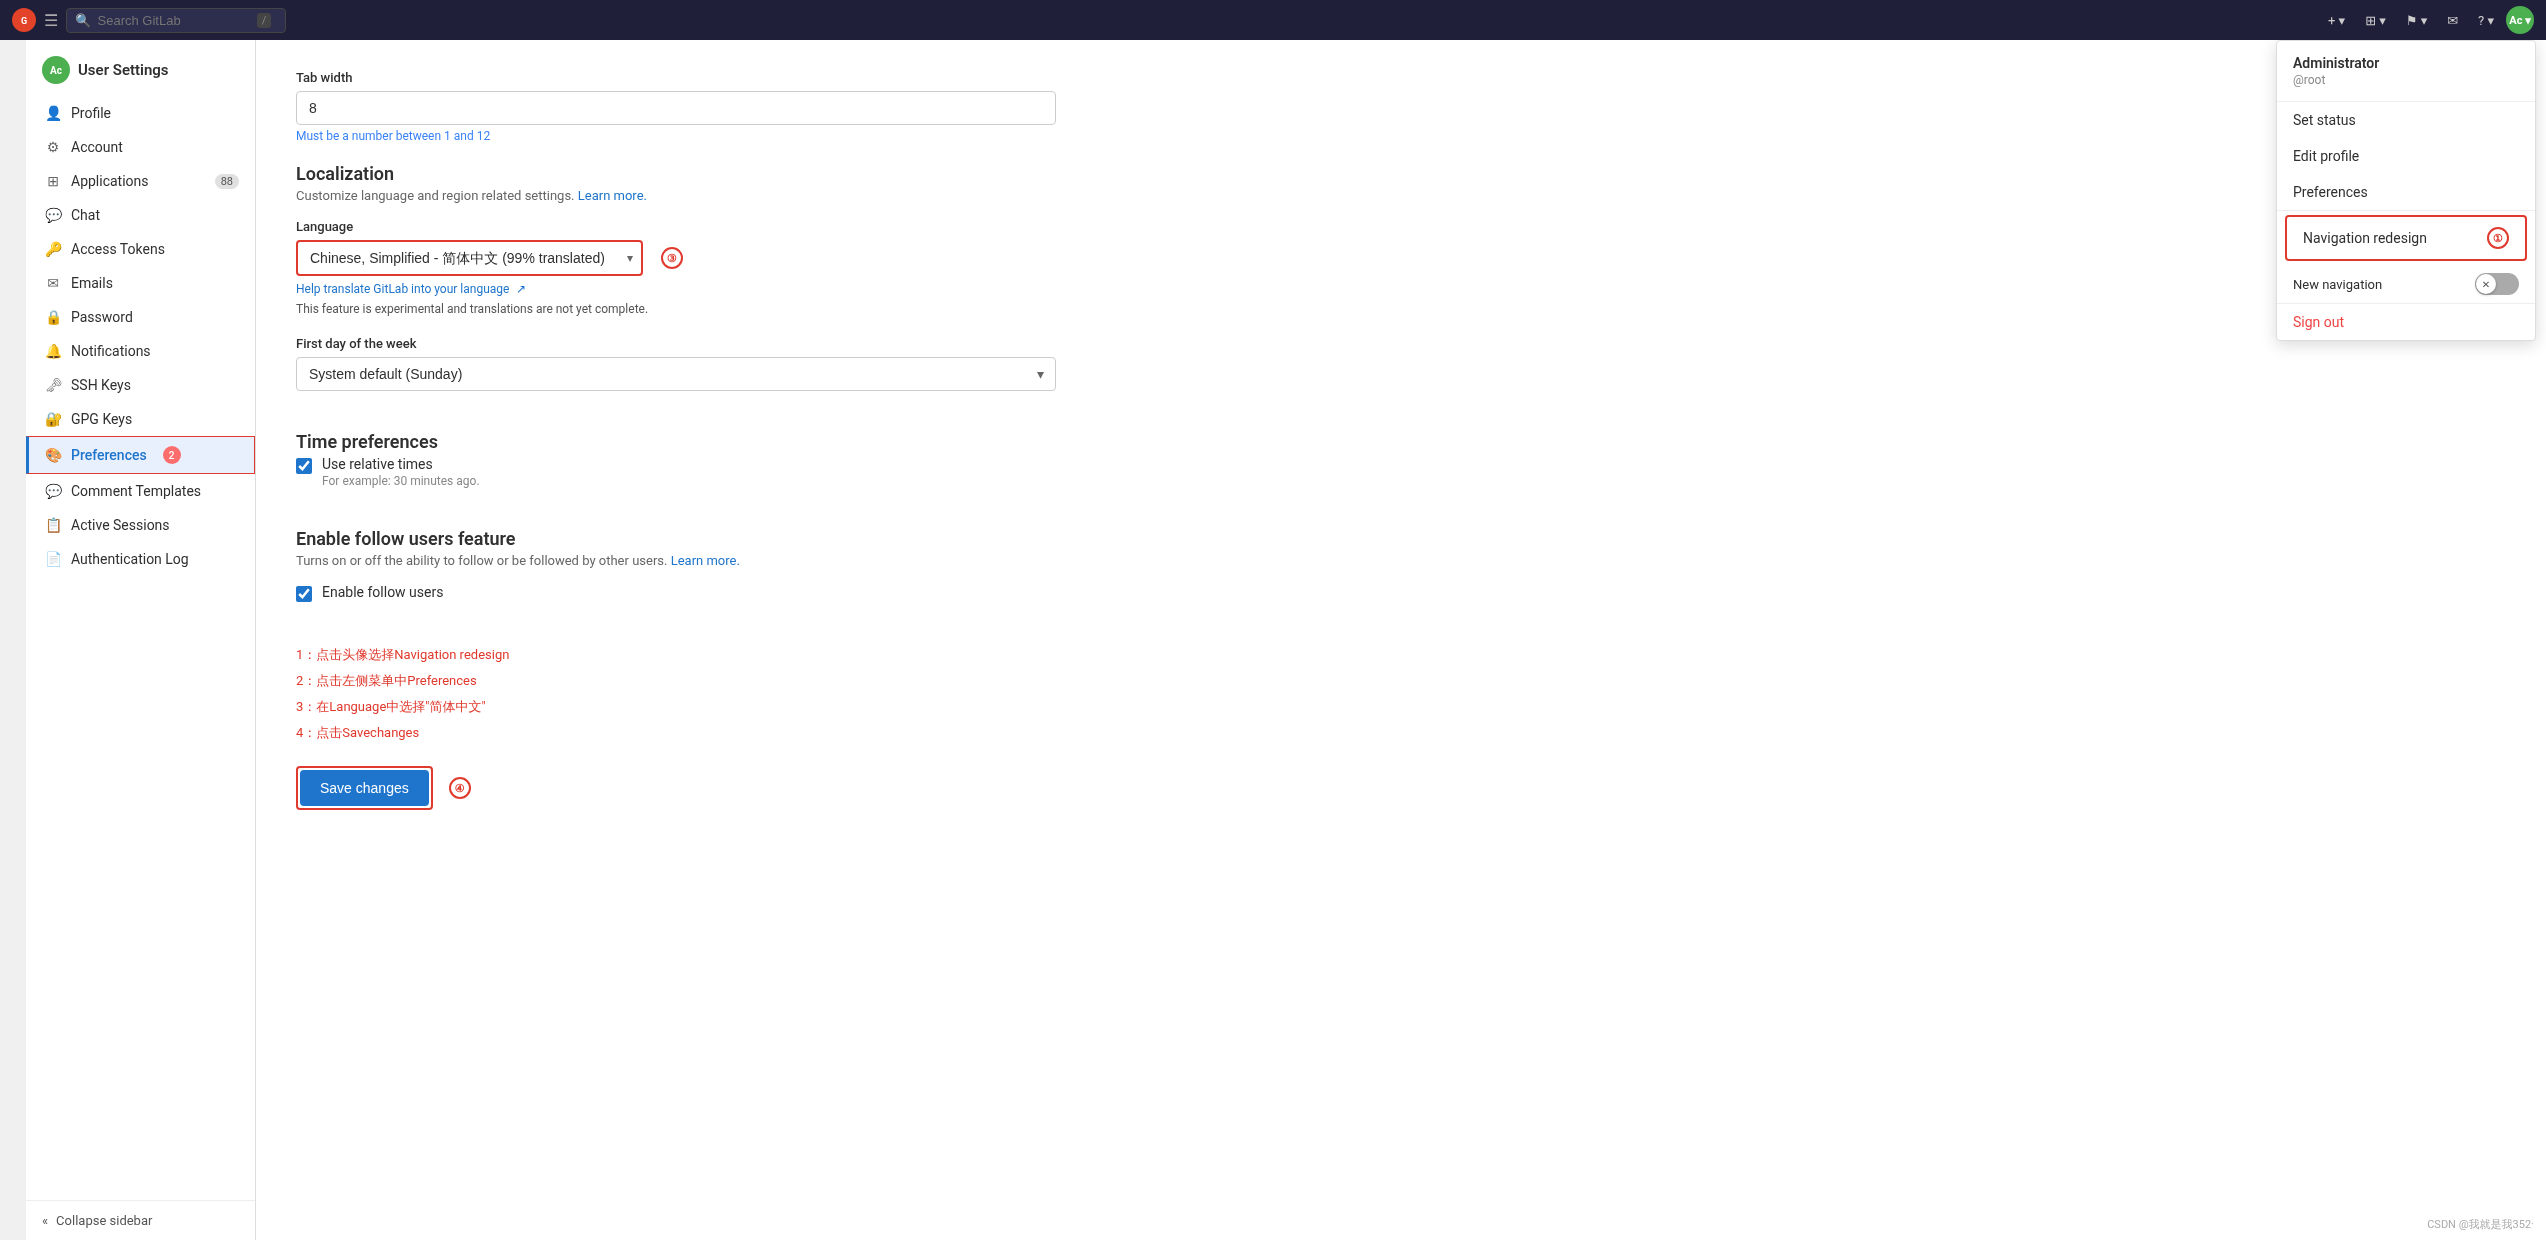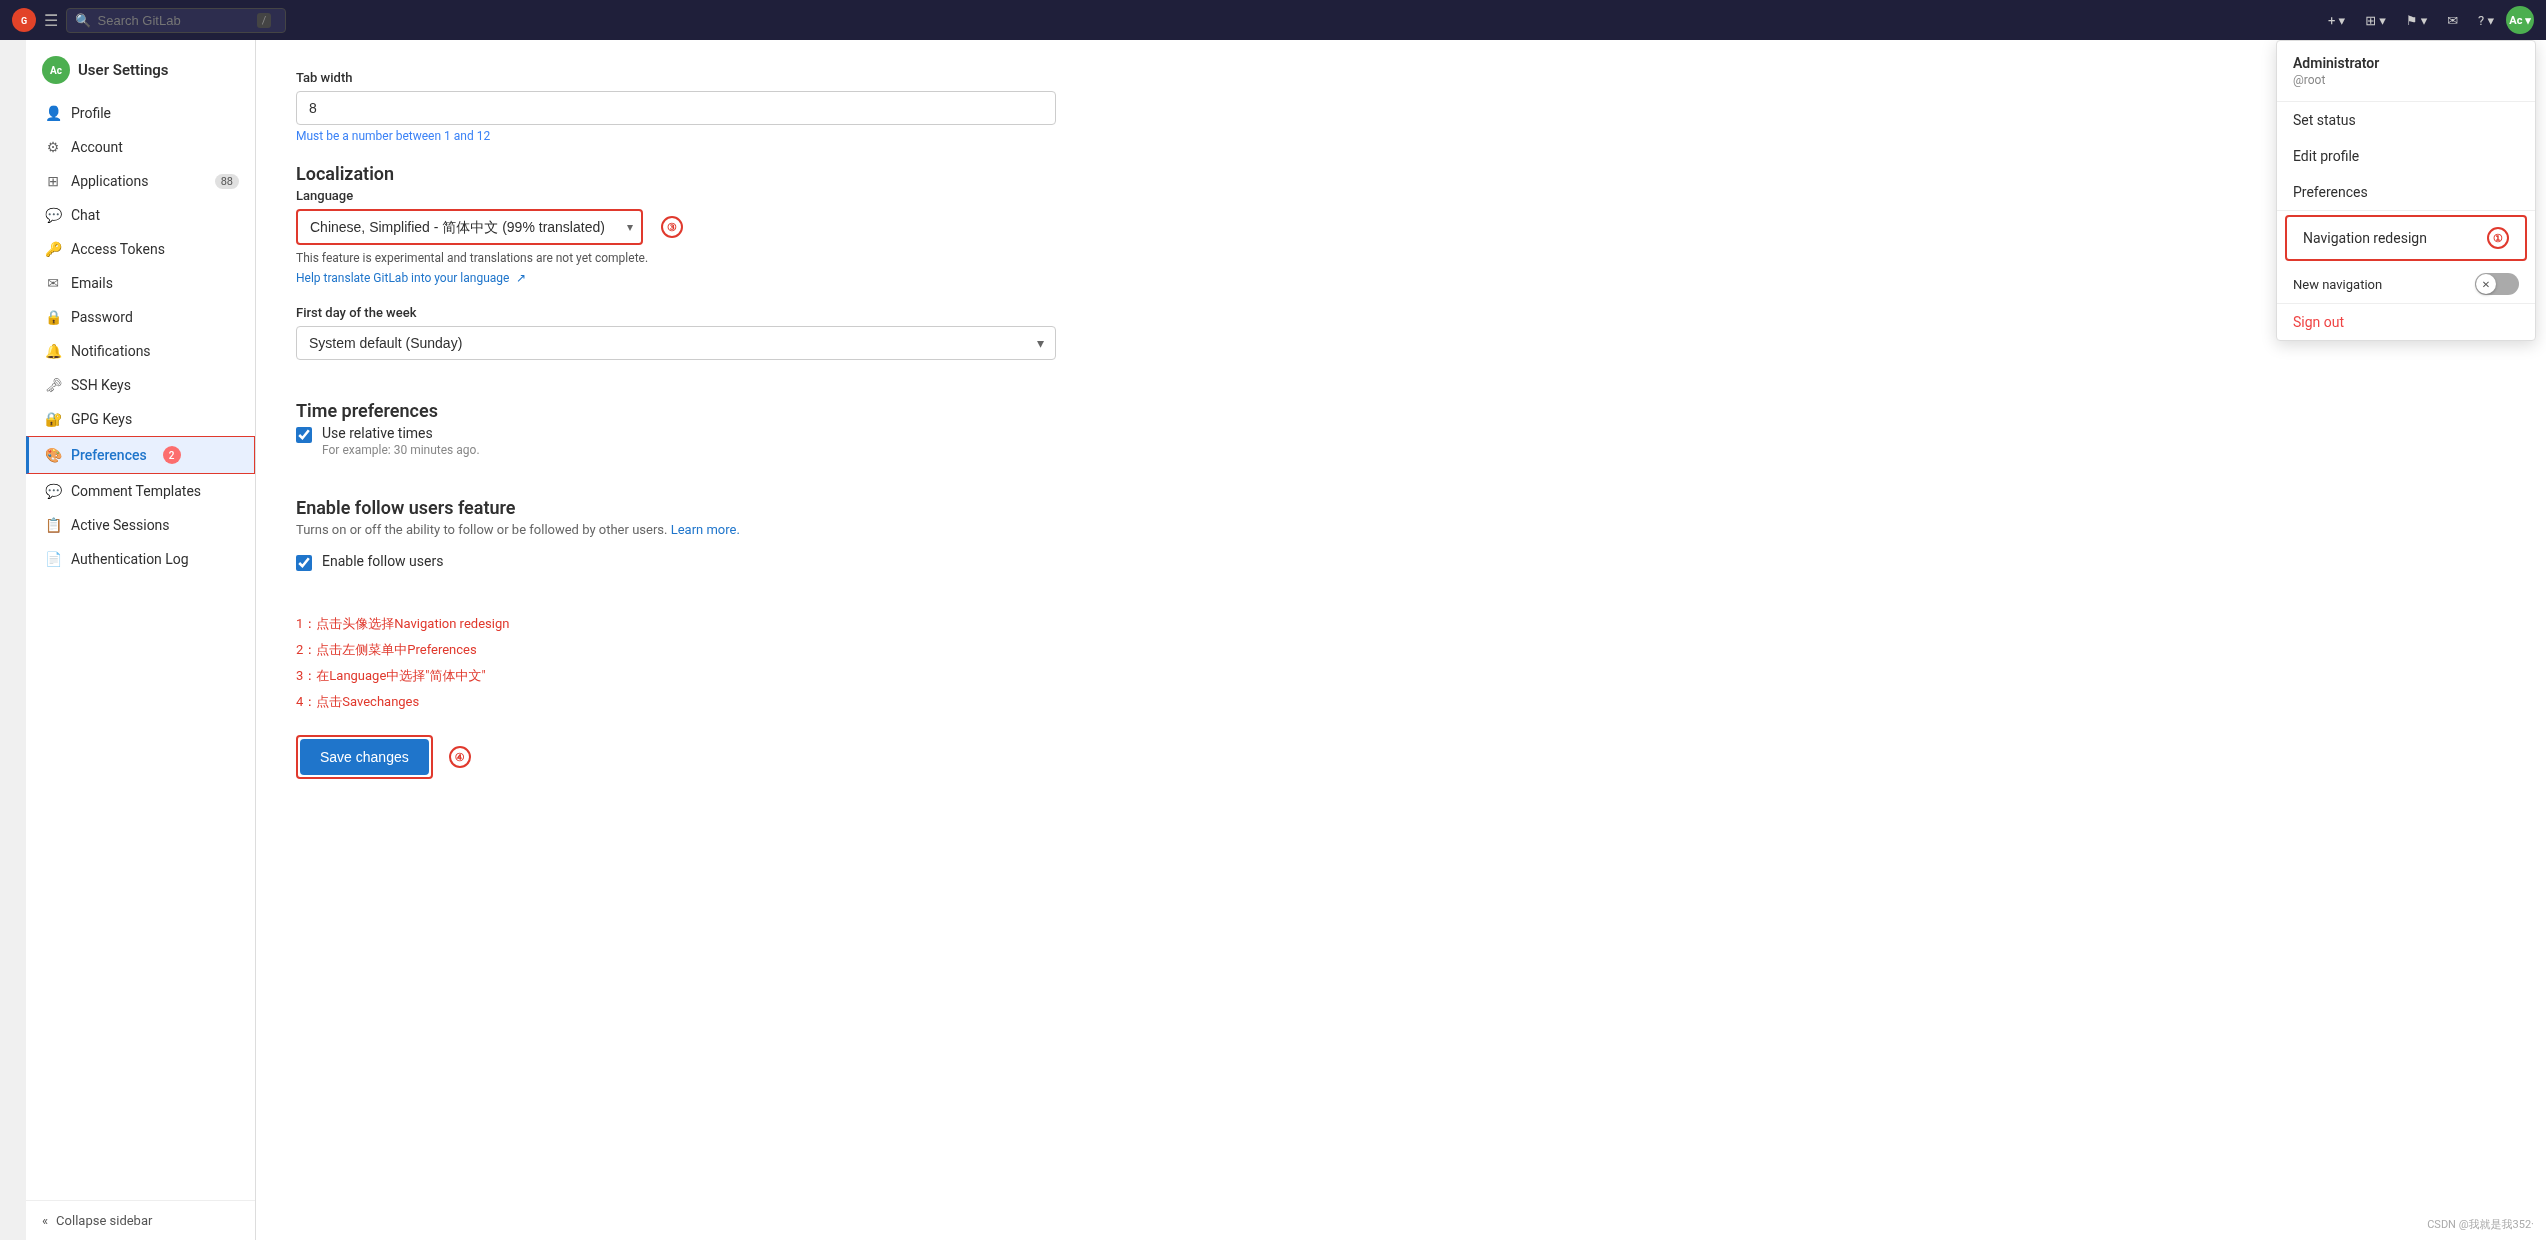--- a/index.html
+++ b/index.html
@@ -453,43 +453,47 @@
   <main class="main-content">
 
     <div class="section form-group">
       <label class="form-label">Tab width</label>
       <input type="text" class="form-control tab-width-input" value="8" style="">
       <div class="form-hint">Must be a number between 1 and 12</div>
     </div>
 
     <div class="section">
       <div class="section-title">Localization</div>
+      <div class="section-desc">
+        <span>Customize language and region related settings.</span>
+        <a href="#">Learn more.</a>
+      </div>
 
       <div class="form-group">
         <label class="form-label">Language</label>
         <div style="display:flex;align-items:center;gap:10px;">
           <div class="select-wrapper">
             <select>
               <option>Chinese, Simplified - 简体中文 (99% translated)</option>
               <option>English</option>
               <option>French - Français</option>
               <option>German - Deutsch</option>
               <option>Japanese - 日本語</option>
               <option>Korean - 한국어</option>
               <option>Spanish - Español</option>
             </select>
             <span class="chevron">▾</span>
           </div>
           <span class="annotation-circle">③</span>
         </div>
-        <div style="font-size:12px;color:#555;margin-top:6px;">This feature is experimental and translations are not yet complete.</div>
         <div style="margin-top:4px;">
           <a href="#" style="font-size:12px;color:#1f75cb;text-decoration:none;">Help translate GitLab into your language</a>
           <span style="font-size:12px;color:#1f75cb;margin-left:3px;">↗</span>
         </div>
+        <div style="font-size:12px;color:#555;margin-top:6px;">This feature is experimental and translations are not yet complete.</div>
       </div>
 
       <div class="form-group">
         <label class="form-label">First day of the week</label>
         <div style="position:relative;max-width:760px;">
           <select class="select-normal">
             <option>System default (Sunday)</option>
             <option>Monday</option>
             <option>Saturday</option>
             <option>Sunday</option>

